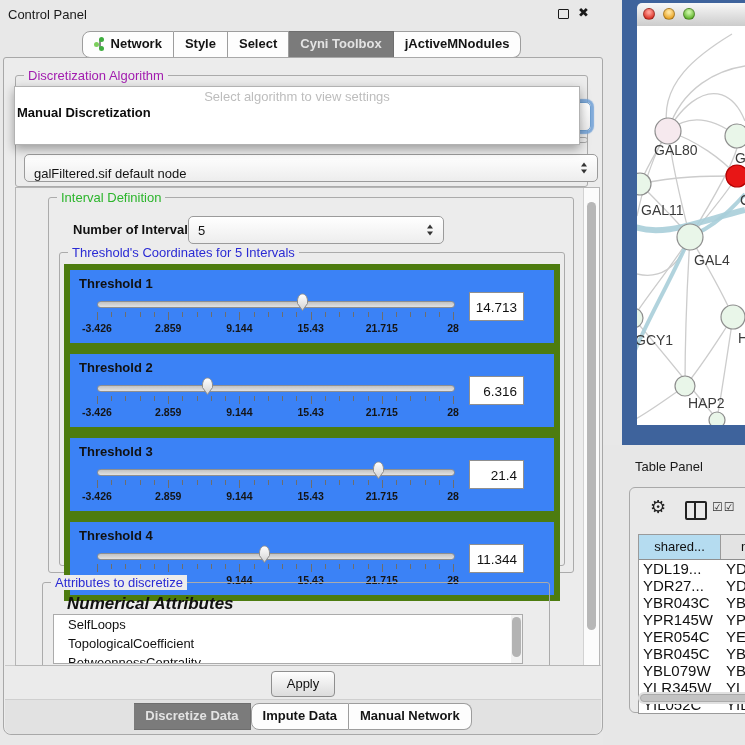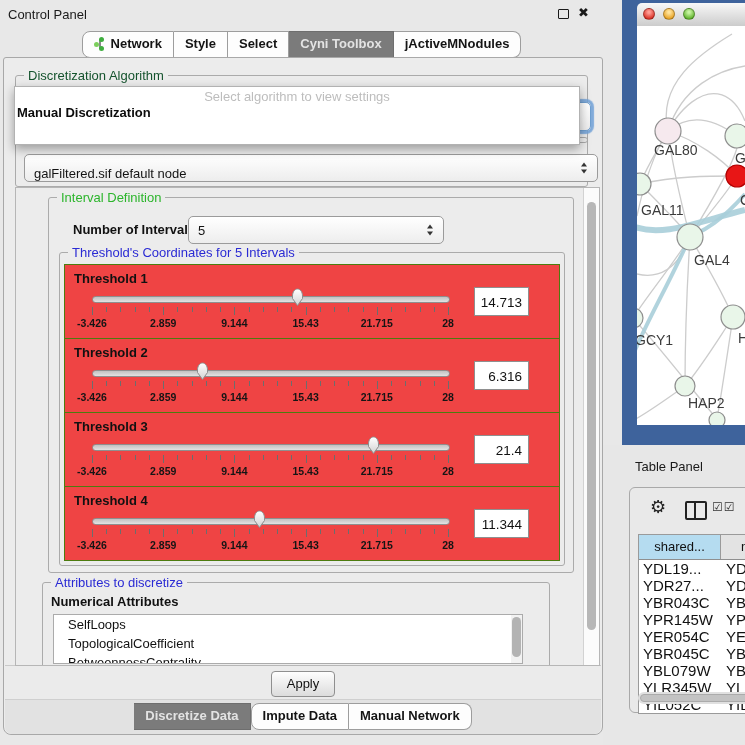--- a/index.html
+++ b/index.html
@@ -24,21 +24,21 @@
   .net-ico i{position:absolute;border-radius:50%;background:#3fae3f;}
   .net-ico .d1{width:5px;height:5px;left:5px;top:0;}
   .net-ico .d2{width:5px;height:5px;left:0;top:5px;background:#7ccf5d;}
   .net-ico .d3{width:5px;height:5px;left:5px;top:9px;}
   .net-ico em{position:absolute;left:5px;top:2px;width:2px;height:10px;background:#8a8a8a;}
 
   .panel-outer{left:3px;top:57px;width:598px;height:676px;background:#ececec;border:1px solid #a8a8a8;
                border-radius:3px 3px 8px 8px;}
   .groupbox{position:absolute;border:1px solid #ababab;border-radius:3px;}
   .gb-title{position:absolute;top:-8px;left:8px;background:#ececec;padding:0 4px;font-size:13px;line-height:15px;}
-  .t-faded{color:#14532d;}
+  .t-faded{color:#a21caf;}
   .t-dark{color:#2b2b2b;}
   .t-green{color:var(--title-green,#2cb52c);}
   .t-blue{color:var(--title-blue,#2a2ad4);}
 
   .combo{position:absolute;background:linear-gradient(#ffffff,#ededed);border:1px solid #9b9b9b;border-radius:5px;
          font-size:13px;color:#141414;padding-left:9px;display:flex;align-items:center;}
   .combo .spin{position:absolute;right:9px;top:50%;transform:translateY(-50%);width:7px;height:11px;}
   .combo .spin::before{content:"";position:absolute;left:0;top:0;border-left:3.5px solid transparent;border-right:3.5px solid transparent;border-bottom:4px solid #333;}
   .combo .spin::after{content:"";position:absolute;left:0;bottom:0;border-left:3.5px solid transparent;border-right:3.5px solid transparent;border-top:4px solid #333;}
   .combo.focused{box-shadow:0 0 1px 3px rgba(110,160,215,.85);border-color:#6f9fd0;}
@@ -55,36 +55,36 @@
   .scrollarea{left:11px;top:129px;width:583px;height:477px;background:#ececec;border:1px solid #b6b6b6;overflow:hidden;z-index:1;}
   .vsb{position:absolute;right:0;top:0;width:15px;height:100%;background:#fbfbfb;border-left:1px solid #d2d2d2;}
   .vsb .vthumb{position:absolute;left:3px;top:14px;width:9px;height:428px;background:#b7b7b7;border-radius:5px;}
 
   .int-group{left:32px;top:9px;width:524px;height:374px;}
   .num-label{left:24px;top:24px;font-size:13px;font-weight:bold;}
   .num-combo{left:139px;top:18px;width:245px;height:26px;}
 
   .thr-group{left:10px;top:54px;width:504px;height:312px;}
   .thr-rows{position:absolute;left:4px;right:4px;top:11px;}
-  .thr-row{position:relative;height:73px;border:1px solid #4d7c0f;background:#ef4444;margin-top:-1px;}
+  .thr-row{position:relative;height:73px;border:6px solid #4d7c0f;background:#3b82f6;margin-top:-1px;}
   .thr-row:first-child{margin-top:0;}
   .thr-label{position:absolute;left:9px;top:6px;font-size:13px;font-weight:bold;}
   .slider{position:absolute;left:27px;top:0;width:356px;height:100%;}
   .track{position:absolute;left:0;top:31px;width:100%;height:5px;border:1px solid #8f8f8f;border-radius:4px;
          background:linear-gradient(#c2c2c2,#e2e2e2);}
   .thumb{position:absolute;top:23px;width:15px;height:19px;margin-left:-7.5px;}
   .scale{position:absolute;left:0;top:42px;width:100%;height:28px;}
   .tick{position:absolute;top:0;width:1px;height:5px;background:#6d6d6d;}
   .tick.major{height:8px;}
   .ticklab{position:absolute;top:10px;transform:translateX(-50%);font-size:10.5px;font-weight:bold;color:#151515;white-space:nowrap;}
   .valuebox{position:absolute;right:30px;top:22px;width:55px;height:29px;background:#ffffff;border:1px solid #8f8f8f;
             font-size:13.5px;text-align:right;line-height:29px;padding-right:6px;box-sizing:border-box;}
 
   .attr-group{left:26px;top:394px;width:506px;height:100px;}
-  .attr-label{left:8px;top:11px;font-size:13px;font-weight:bold;}
+  .attr-label{left:24px;top:11px;font-size:17px;font-weight:bold;font-style:italic;}
   .listbox{position:absolute;left:10px;top:31px;width:468px;height:48px;background:#ffffff;border:1px solid #ababab;overflow:hidden;}
   .listbox .item{font-size:13px;line-height:19px;padding-left:14px;}
   .lsb{position:absolute;right:0;top:0;width:11px;height:100%;background:#f2f2f2;}
   .lsb i{position:absolute;left:1px;top:2px;width:9px;height:40px;background:#b3b3b3;border-radius:5px;}
 
   .applybar{left:1px;top:607px;width:596px;height:34px;background:#ebebeb;border-top:1px solid #c9c9c9;}
   .btn{position:absolute;left:50%;top:5px;transform:translateX(-50%);width:62px;height:24px;
        background:linear-gradient(#fefefe,#dcdcdc);border:1px solid #8f8f8f;border-radius:4px;
        font-size:13px;text-align:center;line-height:23px;}
   .bottomstrip{left:1px;top:641px;width:596px;height:34px;background:#e2e2e2;border-top:1px solid #cfcfcf;border-radius:0 0 7px 7px;}

